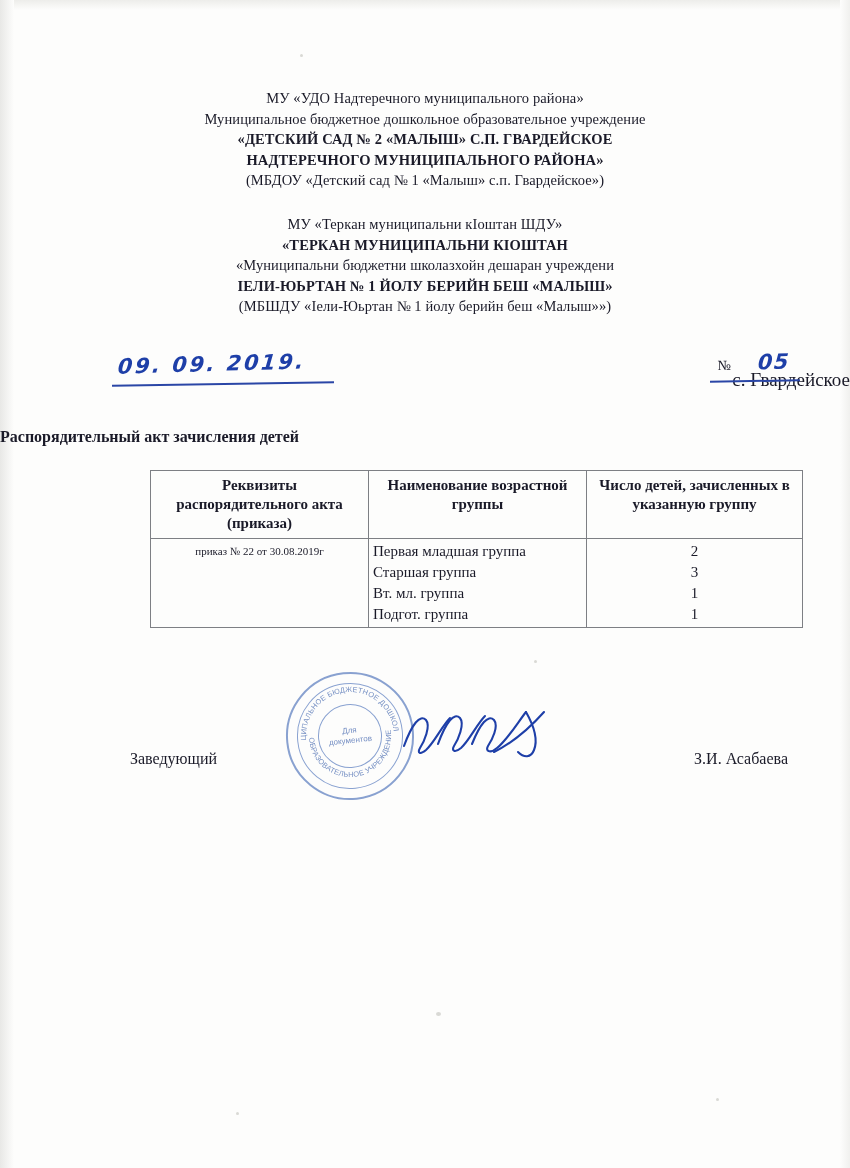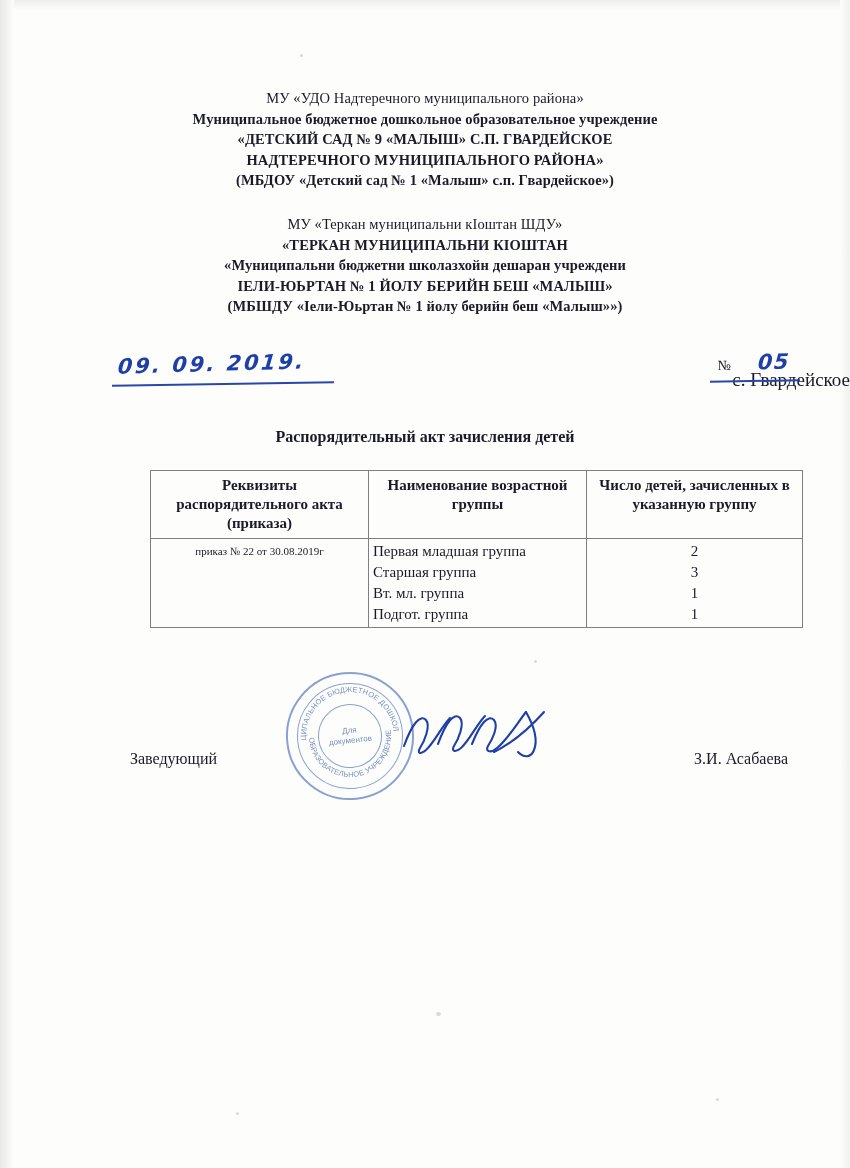--- a/index.html
+++ b/index.html
@@ -48,21 +48,21 @@
 
   .header-block .line {
     font-size: 14.5px;
     line-height: 20.5px;
     letter-spacing: 0.1px;
   }
   .header-block .line.thin {
     font-weight: normal;
   }
   .header-block .line.bold {
-    font-weight: bold;
+    font-weight: normal;
   }
   .header-block .line.caps {
     font-weight: bold;
   }
 
   .meta-row {
     position: absolute;
     top: 352px;
     left: 0;
     right: 0;
@@ -123,21 +123,20 @@
     height: 1.6px;
     background: #2a46a6;
     transform: rotate(-1deg);
   }
 
   .doc-title {
     position: absolute;
     top: 428px;
     left: 0;
     right: 0;
-    text-align: center;
     font-size: 16px;
     font-weight: bold;
   }
 
   table.reg {
     position: absolute;
     top: 470px;
     left: 122px;
     width: 652px;
     border-collapse: collapse;
@@ -269,21 +268,21 @@
 <body>
 
 <div class="page">
   <div class="scan-edge-top"></div>
   <div class="scan-edge-left"></div>
   <div class="scan-edge-right"></div>
 
   <div class="header-block hdr-ru">
     <div class="line thin">МУ «УДО Надтеречного муниципального района»</div>
     <div class="line bold">Муниципальное бюджетное дошкольное образовательное учреждение</div>
-    <div class="line caps">«ДЕТСКИЙ САД № 9 «МАЛЫШ» С.П. ГВАРДЕЙСКОЕ</div>
+    <div class="line caps">«ДЕТСКИЙ САД № 2 «МАЛЫШ» С.П. ГВАРДЕЙСКОЕ</div>
     <div class="line caps">НАДТЕРЕЧНОГО МУНИЦИПАЛЬНОГО РАЙОНА»</div>
     <div class="line bold">(МБДОУ «Детский сад № 1 «Малыш» с.п. Гвардейское»)</div>
   </div>
 
   <div class="header-block hdr-ce">
     <div class="line thin">МУ «Теркан муниципальни кIоштан ШДУ»</div>
     <div class="line caps">«ТЕРКАН МУНИЦИПАЛЬНИ КIОШТАН</div>
     <div class="line bold">«Муниципальни бюджетни школазхойн дешаран учреждени</div>
     <div class="line caps">IЕЛИ-ЮЬРТАН № 1 ЙОЛУ БЕРИЙН БЕШ «МАЛЫШ»</div>
     <div class="line bold">(МБШДУ «Iели-Юьртан № 1 йолу берийн беш «Малыш»»)</div>

